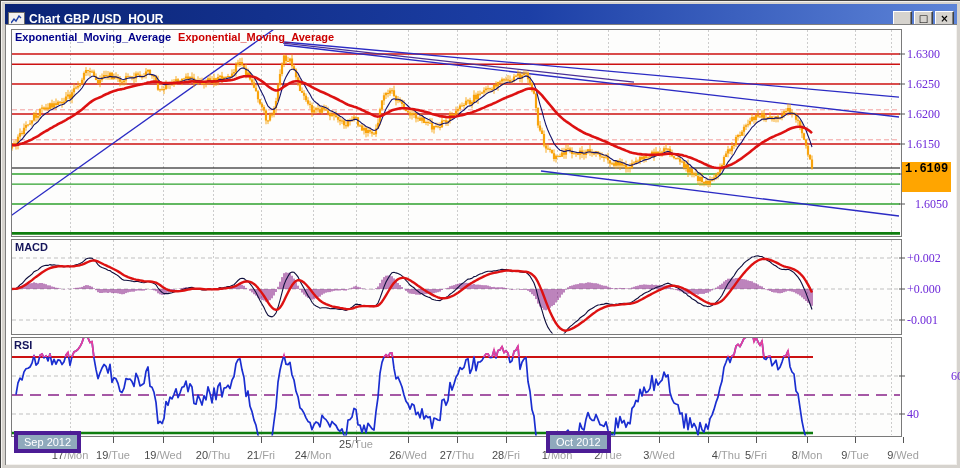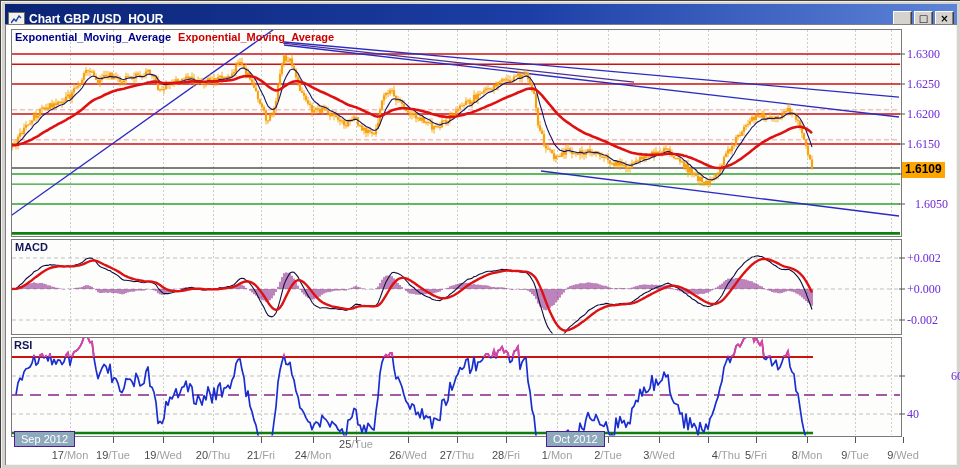--- a/index.html
+++ b/index.html
@@ -15,25 +15,25 @@
           box-shadow:inset -1px -1px 0 #808080;font-size:10px;line-height:13px;text-align:center;
           font-weight:bold;color:#000;font-family:"DejaVu Sans",sans-serif;cursor:default;}
   .content{position:absolute;left:4px;top:23px;right:4px;bottom:4px;background:#FFFFFF;
            box-shadow:inset 1px 1px 0 #808080, inset -1px -1px 0 #F4F2EF;}
   svg#plot{position:absolute;left:0;top:0;pointer-events:none;}
   .legend{position:absolute;left:14px;top:30px;display:flex;gap:7px;font-size:11px;font-weight:bold;letter-spacing:0;}
   .legend .fast{color:#00008B;}
   .legend .slow{color:#CC0000;}
   .panel-label{position:absolute;font-size:11px;font-weight:bold;color:#14145A;}
   .axis-label{position:absolute;font-family:Liberation Serif, serif;font-size:12px;color:#6d28d9;white-space:nowrap;}
-  .price-badge{position:absolute;background:#FFA500;color:#000000;font-family:Liberation Sans, sans-serif;
-               font-size:12px;font-weight:bold;height:16px;line-height:14px;padding:0 3px;}
+  .price-badge{position:absolute;background:#FFA500;color:#000000;font-family:Liberation Mono, monospace;
+               font-size:12px;font-weight:bold;height:30px;line-height:14px;padding:0 3px;}
   .date-label{position:absolute;width:64px;text-align:center;font-size:11px;color:#A0A0A0;white-space:nowrap;}
   .date-label b{color:#4A4A4A;font-weight:normal;}
-  .month-badge{position:absolute;background:#8FA9BC;border:1px solid #4c1d95;color:#FFFFFF;
+  .month-badge{position:absolute;background:#8FA9BC;border:4px solid #4c1d95;color:#FFFFFF;
                font-size:11px;height:14px;line-height:14px;padding:0 6px;}
 </style>
 </head>
 <body>
 
 <div class="window">
   <div class="titlebar">
     <span class="app-icon">
       <svg width="11" height="9" viewBox="0 0 11 9">
         <polyline points="0,8 3,4 5,6 8,1 10,3" fill="none" stroke="#1C3FA6" stroke-width="1.4"></polyline>
@@ -203,21 +203,21 @@
   <div id="overlays">
       <div class="axis-label" style="left: 906px; top: 46px;">1.6300</div>
       <div class="axis-label" style="left: 906px; top: 76px;">1.6250</div>
       <div class="axis-label" style="left: 906px; top: 106px;">1.6200</div>
       <div class="axis-label" style="left: 906px; top: 136px;">1.6150</div>
       <div class="axis-label" style="left: 906px; top: 166px;">1.6100</div>
       <div class="axis-label" style="left: 906px; top: 196px; margin-left: 8px;">1.6050</div>
       <div class="price-badge" style="left: 901px; top: 160.6px;">1.6109</div>
       <div class="axis-label" style="left: 906px; top: 250px;">+0.002</div>
       <div class="axis-label" style="left: 906px; top: 281px;">+0.000</div>
-      <div class="axis-label" style="left: 906px; top: 312px;">-0.002</div>
+      <div class="axis-label" style="left: 906px; top: 312px;">-0.001</div>
       <div class="axis-label" style="left: 906px; top: 368px; margin-left: 44px;">60</div>
       <div class="axis-label" style="left: 906px; top: 406px;">40</div>
       <div class="date-label" style="left: 37px; top: 448px;"><b>17</b>/Mon</div>
       <div class="date-label" style="left: 80px; top: 448px;"><b>19</b>/Tue</div>
       <div class="date-label" style="left: 130px; top: 448px;"><b>19</b>/Wed</div>
       <div class="date-label" style="left: 180px; top: 448px;"><b>20</b>/Thu</div>
       <div class="date-label" style="left: 228px; top: 448px;"><b>21</b>/Fri</div>
       <div class="date-label" style="left: 280px; top: 448px;"><b>24</b>/Mon</div>
       <div class="date-label" style="left: 323px; top: 437px;"><b>25</b>/Tue</div>
       <div class="date-label" style="left: 375px; top: 448px;"><b>26</b>/Wed</div>

